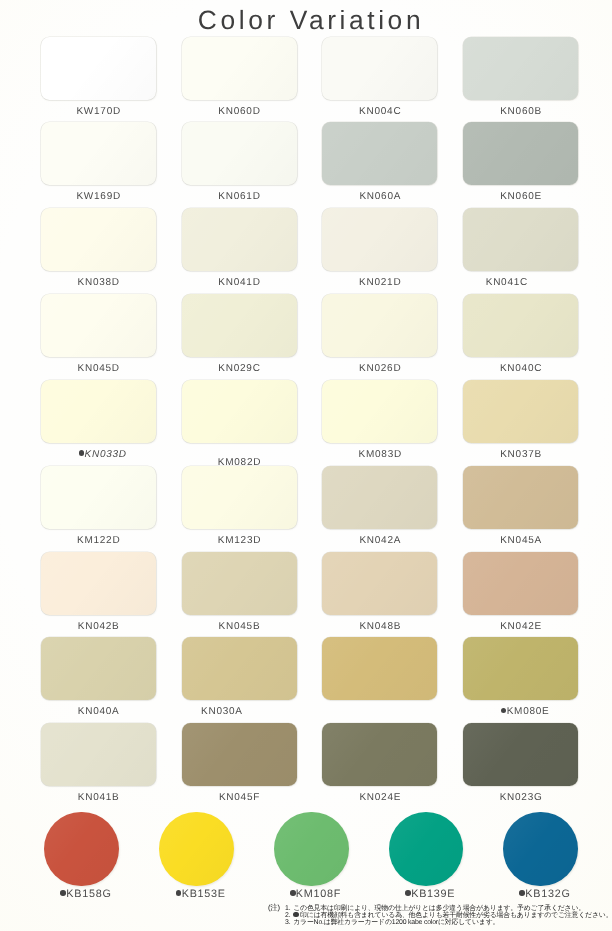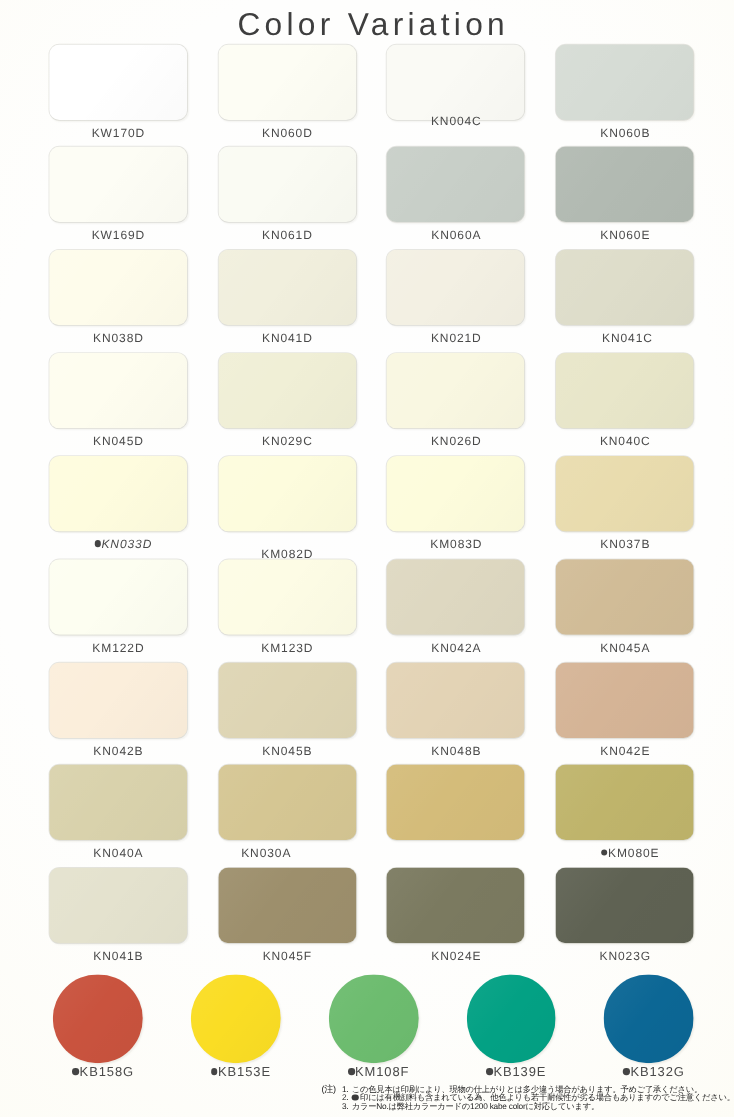--- a/index.html
+++ b/index.html
@@ -42,39 +42,39 @@
 <body>
 <div id="paper"></div>
 
 <div id="title">Color Variation</div>
 <div class="grid" id="grid">
     <div class="chip" style="left: 40.8px; top: 36.5px; background: linear-gradient(128deg, rgba(255, 255, 255, 0.055) 0%, rgba(255, 255, 255, 0) 42%, rgba(0, 0, 0, 0.02) 100%) rgb(255, 255, 255);"></div>
     <div class="lbl" style="left: 40.8px; top: 105.6px;"><span>KW170D</span></div>
     <div class="chip" style="left: 181.6px; top: 36.5px; background: linear-gradient(128deg, rgba(255, 255, 255, 0.055) 0%, rgba(255, 255, 255, 0) 42%, rgba(0, 0, 0, 0.02) 100%) rgb(253, 253, 244);"></div>
     <div class="lbl" style="left: 181.6px; top: 105.6px;"><span>KN060D</span></div>
     <div class="chip" style="left: 322.4px; top: 36.5px; background: linear-gradient(128deg, rgba(255, 255, 255, 0.055) 0%, rgba(255, 255, 255, 0) 42%, rgba(0, 0, 0, 0.02) 100%) rgb(250, 250, 245);"></div>
-    <div class="lbl" style="left: 322.4px; top: 96px;"><span>KN004C</span></div>
+    <div class="lbl" style="left: 322.4px; top: 106px;"><span>KN004C</span></div>
     <div class="chip" style="left: 463.2px; top: 36.5px; background: linear-gradient(128deg, rgba(255, 255, 255, 0.055) 0%, rgba(255, 255, 255, 0) 42%, rgba(0, 0, 0, 0.02) 100%) rgb(214, 220, 213);"></div>
     <div class="lbl" style="left: 463.2px; top: 105.6px;"><span>KN060B</span></div>
     <div class="chip" style="left: 40.8px; top: 122.34px; background: linear-gradient(128deg, rgba(255, 255, 255, 0.055) 0%, rgba(255, 255, 255, 0) 42%, rgba(0, 0, 0, 0.02) 100%) rgb(253, 253, 245);"></div>
     <div class="lbl" style="left: 40.8px; top: 191.44px;"><span>KW169D</span></div>
     <div class="chip" style="left: 181.6px; top: 122.34px; background: linear-gradient(128deg, rgba(255, 255, 255, 0.055) 0%, rgba(255, 255, 255, 0) 42%, rgba(0, 0, 0, 0.02) 100%) rgb(250, 251, 243);"></div>
     <div class="lbl" style="left: 181.6px; top: 191.44px;"><span>KN061D</span></div>
     <div class="chip" style="left: 322.4px; top: 122.34px; background: linear-gradient(128deg, rgba(255, 255, 255, 0.055) 0%, rgba(255, 255, 255, 0) 42%, rgba(0, 0, 0, 0.02) 100%) rgb(200, 207, 200);"></div>
     <div class="lbl" style="left: 322.4px; top: 191.44px;"><span>KN060A</span></div>
     <div class="chip" style="left: 463.2px; top: 122.34px; background: linear-gradient(128deg, rgba(255, 255, 255, 0.055) 0%, rgba(255, 255, 255, 0) 42%, rgba(0, 0, 0, 0.02) 100%) rgb(178, 186, 178);"></div>
     <div class="lbl" style="left: 463.2px; top: 191.44px;"><span>KN060E</span></div>
     <div class="chip" style="left: 40.8px; top: 208.18px; background: linear-gradient(128deg, rgba(255, 255, 255, 0.055) 0%, rgba(255, 255, 255, 0) 42%, rgba(0, 0, 0, 0.02) 100%) rgb(254, 252, 235);"></div>
     <div class="lbl" style="left: 40.8px; top: 277.28px;"><span>KN038D</span></div>
     <div class="chip" style="left: 181.6px; top: 208.18px; background: linear-gradient(128deg, rgba(255, 255, 255, 0.055) 0%, rgba(255, 255, 255, 0) 42%, rgba(0, 0, 0, 0.02) 100%) rgb(241, 239, 221);"></div>
     <div class="lbl" style="left: 181.6px; top: 277.28px;"><span>KN041D</span></div>
     <div class="chip" style="left: 322.4px; top: 208.18px; background: linear-gradient(128deg, rgba(255, 255, 255, 0.055) 0%, rgba(255, 255, 255, 0) 42%, rgba(0, 0, 0, 0.02) 100%) rgb(243, 240, 227);"></div>
     <div class="lbl" style="left: 322.4px; top: 277.28px;"><span>KN021D</span></div>
     <div class="chip" style="left: 463.2px; top: 208.18px; background: linear-gradient(128deg, rgba(255, 255, 255, 0.055) 0%, rgba(255, 255, 255, 0) 42%, rgba(0, 0, 0, 0.02) 100%) rgb(222, 221, 202);"></div>
-    <div class="lbl" style="left: 465px; top: 277.28px;"><span>KN041C</span></div>
+    <div class="lbl" style="left: 449px; top: 277.28px;"><span>KN041C</span></div>
     <div class="chip" style="left: 40.8px; top: 294.02px; background: linear-gradient(128deg, rgba(255, 255, 255, 0.055) 0%, rgba(255, 255, 255, 0) 42%, rgba(0, 0, 0, 0.02) 100%) rgb(254, 253, 239);"></div>
     <div class="lbl" style="left: 40.8px; top: 363.12px;"><span>KN045D</span></div>
     <div class="chip" style="left: 181.6px; top: 294.02px; background: linear-gradient(128deg, rgba(255, 255, 255, 0.055) 0%, rgba(255, 255, 255, 0) 42%, rgba(0, 0, 0, 0.02) 100%) rgb(240, 239, 214);"></div>
     <div class="lbl" style="left: 181.6px; top: 363.12px;"><span>KN029C</span></div>
     <div class="chip" style="left: 322.4px; top: 294.02px; background: linear-gradient(128deg, rgba(255, 255, 255, 0.055) 0%, rgba(255, 255, 255, 0) 42%, rgba(0, 0, 0, 0.02) 100%) rgb(249, 247, 225);"></div>
     <div class="lbl" style="left: 322.4px; top: 363.12px;"><span>KN026D</span></div>
     <div class="chip" style="left: 463.2px; top: 294.02px; background: linear-gradient(128deg, rgba(255, 255, 255, 0.055) 0%, rgba(255, 255, 255, 0) 42%, rgba(0, 0, 0, 0.02) 100%) rgb(232, 230, 201);"></div>
     <div class="lbl" style="left: 463.2px; top: 363.12px;"><span>KN040C</span></div>
     <div class="chip" style="left: 40.8px; top: 379.86px; background: linear-gradient(128deg, rgba(255, 255, 255, 0.055) 0%, rgba(255, 255, 255, 0) 42%, rgba(0, 0, 0, 0.02) 100%) rgb(254, 252, 222);"></div>
     <div class="lbl" style="left: 44.9px; top: 448.96px; font-style: italic;"><span class="lbullet"></span><span>KN033D</span></div>

